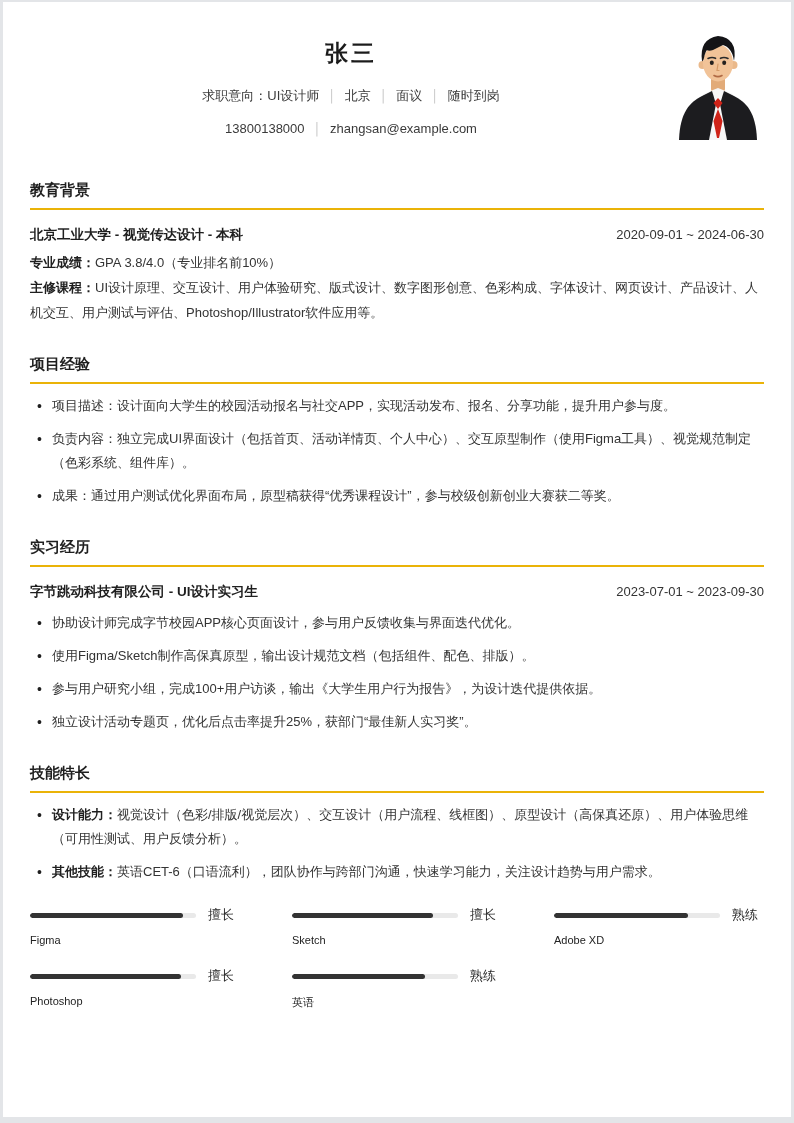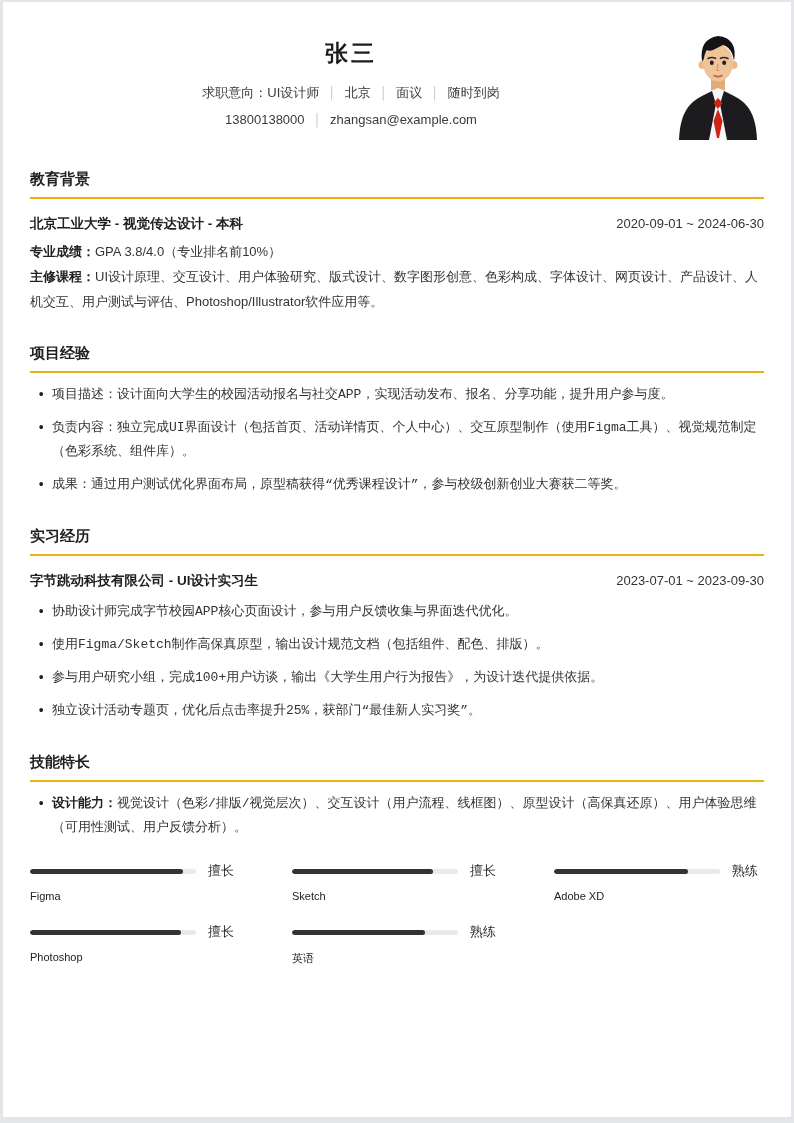--- a/index.html
+++ b/index.html
@@ -6,36 +6,36 @@
   html,body { background:#e3e5e8; }
   body { font-family:"Liberation Sans","DejaVu Sans",sans-serif; }
   .page {
     width:788px; height:1115px; margin:2px auto 0; background:#ffffff;
     padding:26px 27px 20px; color:#333; overflow:hidden; position:relative;
   }
   
   .header { display:flex; align-items:flex-start; }
   .header-text { flex:1; text-align:center; padding-top:10px; }
   .name { font-size:23px; font-weight:bold; color:#1b1b1b; letter-spacing:3px; margin-bottom:16px; }
-  .contact-line { font-size:13px; color:#3a3a3a; margin-bottom:11px; line-height:16px; }
+  .contact-line { font-size:13px; color:#3a3a3a; margin-bottom:11px; line-height:21px; }
   .sep { color:#c2c2c2; padding:0 9px; font-size:12px; }
   .photo { width:92px; height:112px; flex:0 0 auto; background:#fff; }
   .photo svg { display:block; width:100%; height:100%; }
   
   .section { margin-top:30px; }
   .section-title {
     font-size:15px; font-weight:bold; color:#1f1f1f;
     padding-bottom:8px; border-bottom:2px solid #eab308;
   }
   .entry-row { display:flex; justify-content:space-between; align-items:baseline; margin-top:16px; }
   .entry-title { font-size:13.5px; font-weight:bold; color:#1f1f1f; }
   .entry-date { font-size:13px; color:#333; }
   .info-line { font-size:13px; line-height:25px; margin-top:6px; color:#333; }
   .info-line strong { color:#1f1f1f; }
-  ul.bullets { list-style:none; margin-top:10px;font-family:Liberation Mono, monospace; }
+  ul.bullets { list-style:none; margin-top:10px; }
   ul.bullets li {
     position:relative; padding-left:22px; font-size:13px; line-height:24px;
     margin-bottom:9px; color:#333;
   }
   ul.bullets li::before {
     content:"•"; position:absolute; left:7px; top:0; color:#1f1f1f; font-size:14px;
   }
   ul.bullets li strong { color:#1f1f1f; }
   
   .bars-grid {
@@ -134,20 +134,21 @@
       <li>使用Figma/Sketch制作高保真原型，输出设计规范文档（包括组件、配色、排版）。</li>
       <li>参与用户研究小组，完成100+用户访谈，输出《大学生用户行为报告》，为设计迭代提供依据。</li>
       <li>独立设计活动专题页，优化后点击率提升25%，获部门“最佳新人实习奖”。</li>
     </ul>
   </div>
 
   <div class="section">
     <h2 class="section-title">技能特长</h2>
     <ul class="bullets">
       <li><strong>设计能力：</strong><span>视觉设计（色彩/排版/视觉层次）、交互设计（用户流程、线框图）、原型设计（高保真还原）、用户体验思维（可用性测试、用户反馈分析）。</span></li>
+      <li><strong>其他技能：</strong><span>英语CET-6（口语流利），团队协作与跨部门沟通，快速学习能力，关注设计趋势与用户需求。</span></li>
     </ul>
     <div class="bars-grid">
       <div class="skill-item">
         <div class="bar-row">
           <div class="bar-track">
               <div class="bar-fill" style="width: 92%;"></div>
             </div>
           <span class="bar-level">擅长</span>
         </div>
         <div class="skill-name">Figma</div>

